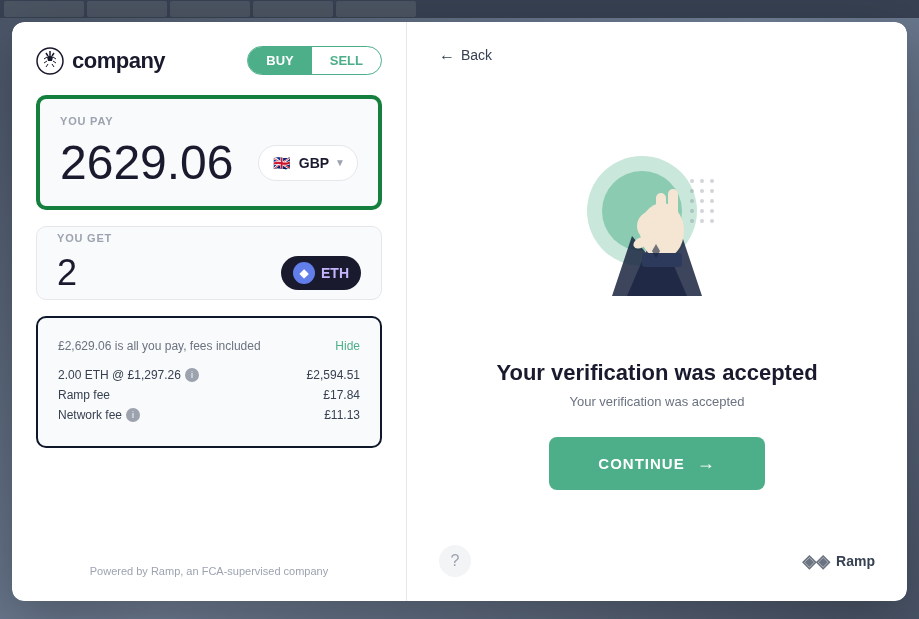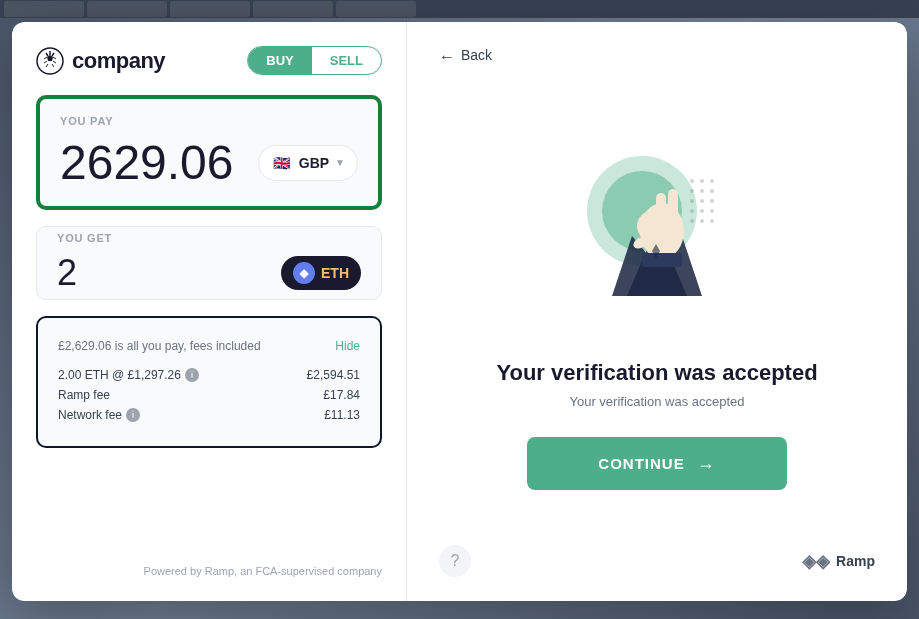--- a/index.html
+++ b/index.html
@@ -180,21 +180,21 @@
       background: #627eea;
       display: flex;
       align-items: center;
       justify-content: center;
       font-size: 12px;
       color: white;
     }
     .eth-label {
       font-size: 14px;
       font-weight: 600;
-      color: #fdba74;
+      color: #c4b5fd;
     }
 
     
     .fee-section {
       background: #f9fafb;
       border: 2px solid #0f172a;
       border-radius: 10px;
       padding: 21px 20px;
     }
     .fee-header {
@@ -240,21 +240,21 @@
       color: white;
       font-size: 9px;
       display: flex;
       align-items: center;
       justify-content: center;
       cursor: pointer;
     }
 
     
     .powered-by {
-      text-align: right;
+      text-align: center;
       font-size: 11px;
       color: #9ca3af;
       margin-top: auto;
     }
 
     
     .right-panel {
       flex: 1;
       background: #ffffff;
       border-radius: 0 12px 12px 0;
@@ -317,21 +317,21 @@
       border: none;
       border-radius: 8px;
       padding: 16px 48px;
       font-size: 15px;
       font-weight: 700;
       letter-spacing: 1px;
       cursor: pointer;
       display: flex;
       align-items: center;
       gap: 12px;
-      width: 260px;
+      width: 216px;
       justify-content: center;
     }
     .continue-arrow {
       font-size: 18px;
     }
 
     .right-footer {
       display: flex;
       justify-content: space-between;
       align-items: center;

